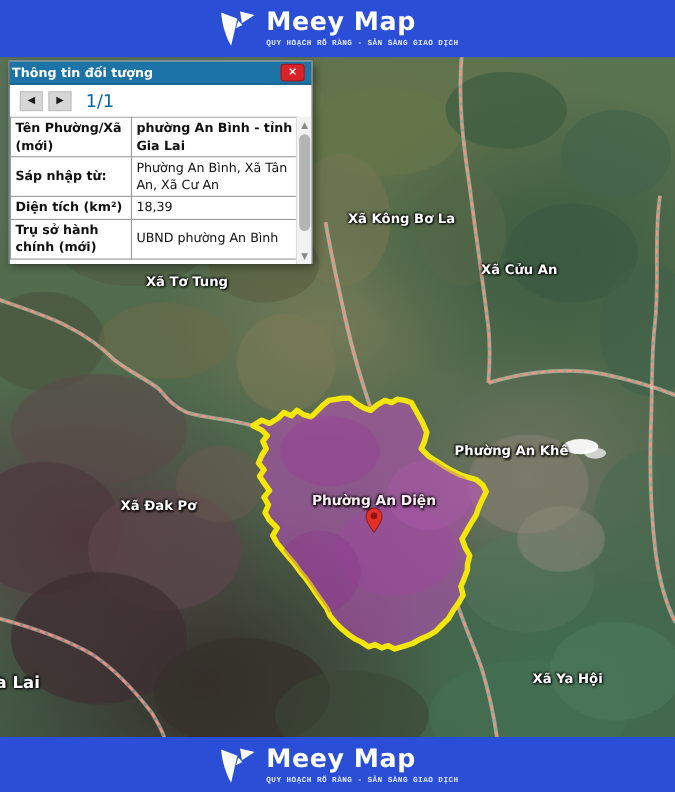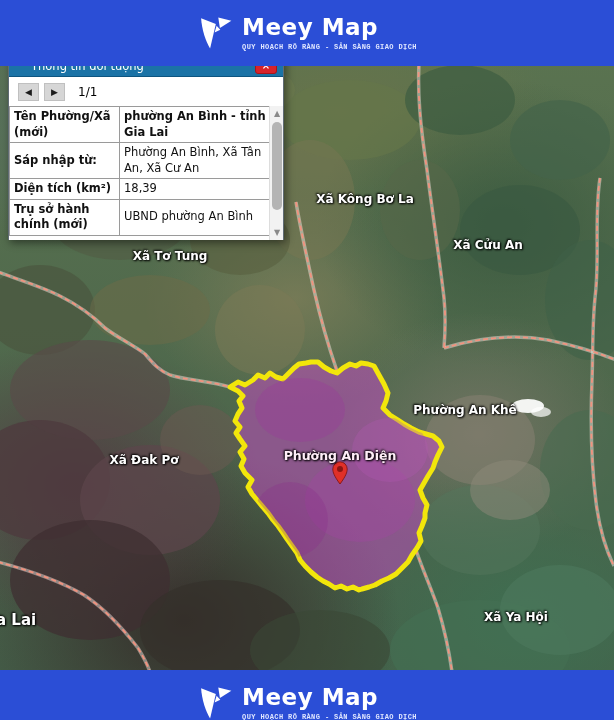--- a/index.html
+++ b/index.html
@@ -1,20 +1,20 @@
 <!DOCTYPE html>
 <html><head>
 <meta charset="utf-8">
 <style>
   * { margin:0; padding:0; box-sizing:border-box; }
   html,body { width:614px; height:720px; overflow:hidden;
     font-family:"DejaVu Sans","Liberation Sans",sans-serif; background:#2b4ed6; }
 
   
-  .brandbar { position:absolute; left:0; width:614px; height:66px; background:#2b4ed6;
+  .brandbar { position:absolute; left:0; width:614px; height:52px; background:#2b4ed6;
     display:flex; align-items:center; justify-content:center; z-index:30; }
   .brandbar.top { top:0; }
   .brandbar.bottom { top:670px; }
   .brand-lockup { display:flex; align-items:center; gap:9px; }
   .brand-icon svg { display:block; }
   .brand-text { display:flex; flex-direction:column; }
   .brand-name { color:#fff; font-size:23px; font-weight:bold; letter-spacing:.5px; line-height:1; }
   .brand-tagline { color:#dfe6ff; font-size:7px; font-weight:bold; letter-spacing:.4px; margin-top:4px; white-space:nowrap;font-family:Liberation Mono, monospace; }
 
   
@@ -37,29 +37,29 @@
     color:#fff; font-size:12px; font-weight:bold;
     text-shadow:0 0 3px #000, 1px 1px 2px rgba(0,0,0,.95), -1px -1px 2px rgba(0,0,0,.8); }
   .map-label.hl { color:#ffeef8; font-size:12.5px; }
   .map-label.big { font-size:15px; transform:translate(0,-50%); }
 
   
   .popup { position:absolute; left:8px; top:5px; width:276px; height:185px; z-index:20;
     border:1px solid #5f6b74; box-shadow:2px 3px 8px rgba(0,0,0,.45); background:#fff; }
   .popup-header { position:relative; height:21px; background:#1b73a6; border-bottom:1px solid #0d5580;
     display:flex; align-items:center; }
-  .popup-title { color:#fff; font-size:11.5px; font-weight:normal; padding-left:22px; }
+  .popup-title { color:#fff; font-size:11.5px; font-weight:bold; padding-left:2px; }
   .close-btn { position:absolute; right:6px; top:2px; width:22px; height:16px;
     background:#d8232a; border:1px solid #a8141b; border-radius:3px; color:#fff;
     font-size:10px; font-weight:bold; line-height:14px; text-align:center; cursor:pointer; }
   .popup-nav { height:29px; background:#fff; display:flex; align-items:center; padding-left:9px; }
   .nav-btn { width:21px; height:18px; background:#d6d6d6; border:1px solid #c0c0c0;
     color:#1c1c1c; font-size:9px; text-align:center; line-height:16px; cursor:pointer; }
   .nav-btn + .nav-btn { margin-left:5px; }
-  .pager { margin-left:13px; font-size:12px; color:#000000; }
+  .pager { margin-left:13px; font-size:16px; color:#0369a1; }
   .popup-body { position:relative; height:134px; background:#fff; overflow:hidden; }
   table.info { border-collapse:collapse; width:262px; table-layout:fixed;padding-left:48px; }
   table.info td { border:1px solid #9a9a9a; font-size:11.5px; color:#111;
     padding:2px 4px; vertical-align:middle; line-height:1.35; word-wrap:break-word; }
   td.lbl { width:110px; font-weight:bold; color:#151515; }
   td.val { width:152px; }
   td.val.b { font-weight:bold;margin-top:20px; }
   .scrollbar { position:absolute; right:0; top:0; width:14px; height:134px; background:#f2f2f2;
     border-left:1px solid #ddd; }
   .scroll-arrow { position:absolute; left:0; width:14px; height:13px; text-align:center;
@@ -170,21 +170,21 @@
       <ellipse cx="541" cy="362" rx="10" ry="5" fill="rgba(255,255,255,.7)"></ellipse>
     </g>
 
     <g transform="translate(340,424)">
       <path d="M0,10 C-6,2 -7.2,-2 -7.2,-5 a7.2,7.2 0 1 1 14.4,0 C7.2,-2 6,2 0,10 Z" fill="#e03028" stroke="#7a120e" stroke-width="0.8"></path>
       <circle cx="0" cy="-5" r="3" fill="#8b1512"></circle>
     </g>
   </svg>
 
   <div class="map-label" style="left:365px; top:149px;">Xã Kông Bơ La</div>
-  <div class="map-label" style="left:472px; top:195px;margin-left:16px;">Xã Cửu An</div>
+  <div class="map-label" style="left:472px; top:195px;">Xã Cửu An</div>
   <div class="map-label" style="left:170px; top:206px;">Xã Tơ Tung</div>
   <div class="map-label" style="left:465px; top:360px;">Phường An Khê</div>
   <div class="map-label" style="left:132px; top:410px;margin-left:12px;">Xã Đak Pơ</div>
   <div class="map-label hl" style="left:340px; top:405px;">Phường An Diện</div>
   <div class="map-label" style="left:516px; top:567px;">Xã Ya Hội</div>
   <div class="map-label big" style="left:-4px; top:570px;">a Lai</div>
 
   <div class="popup">
     <div class="popup-header">
       <span class="popup-title">Thông tin đối tượng</span>

